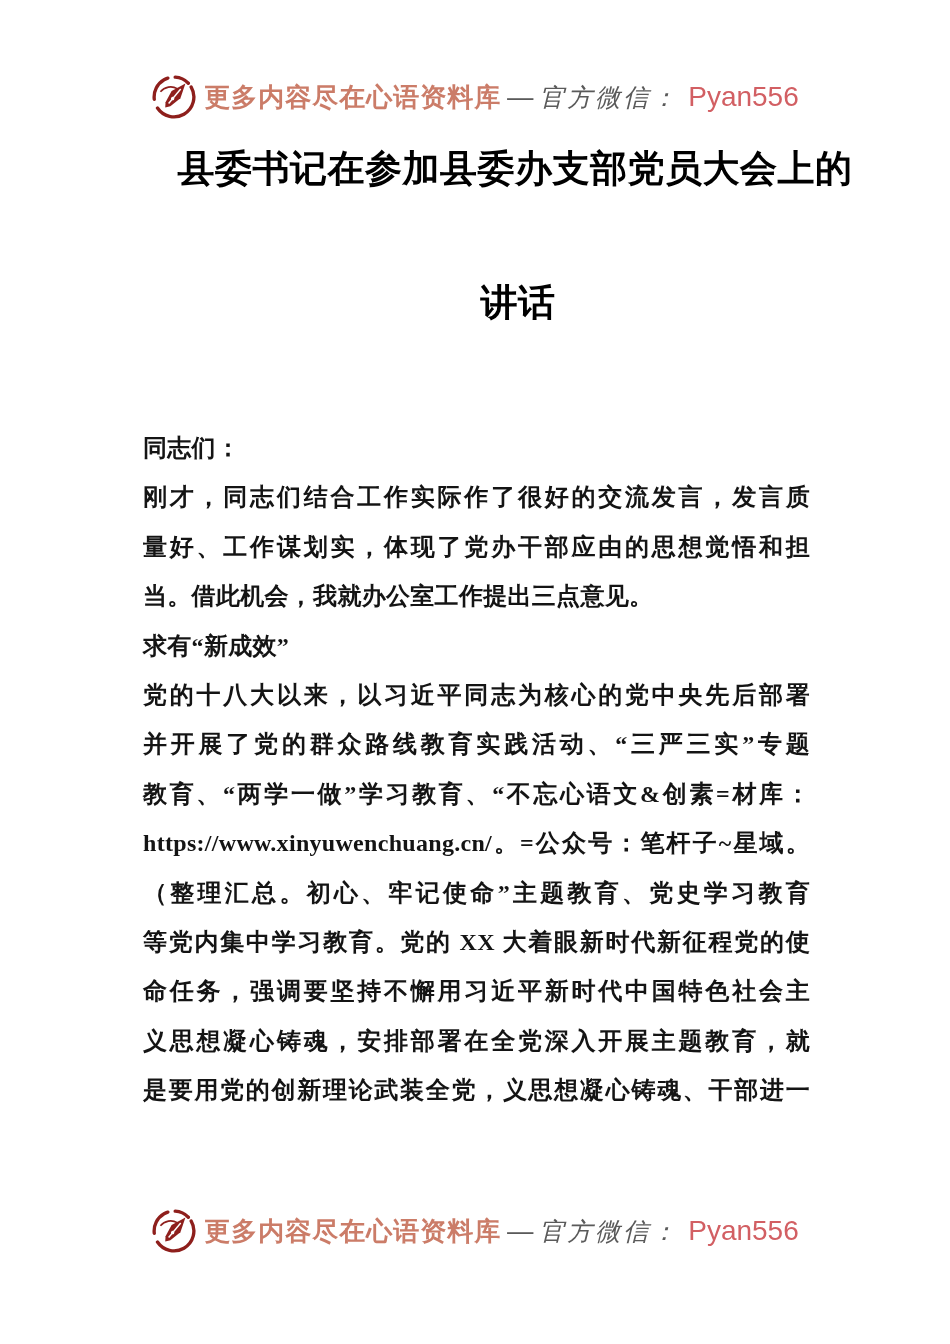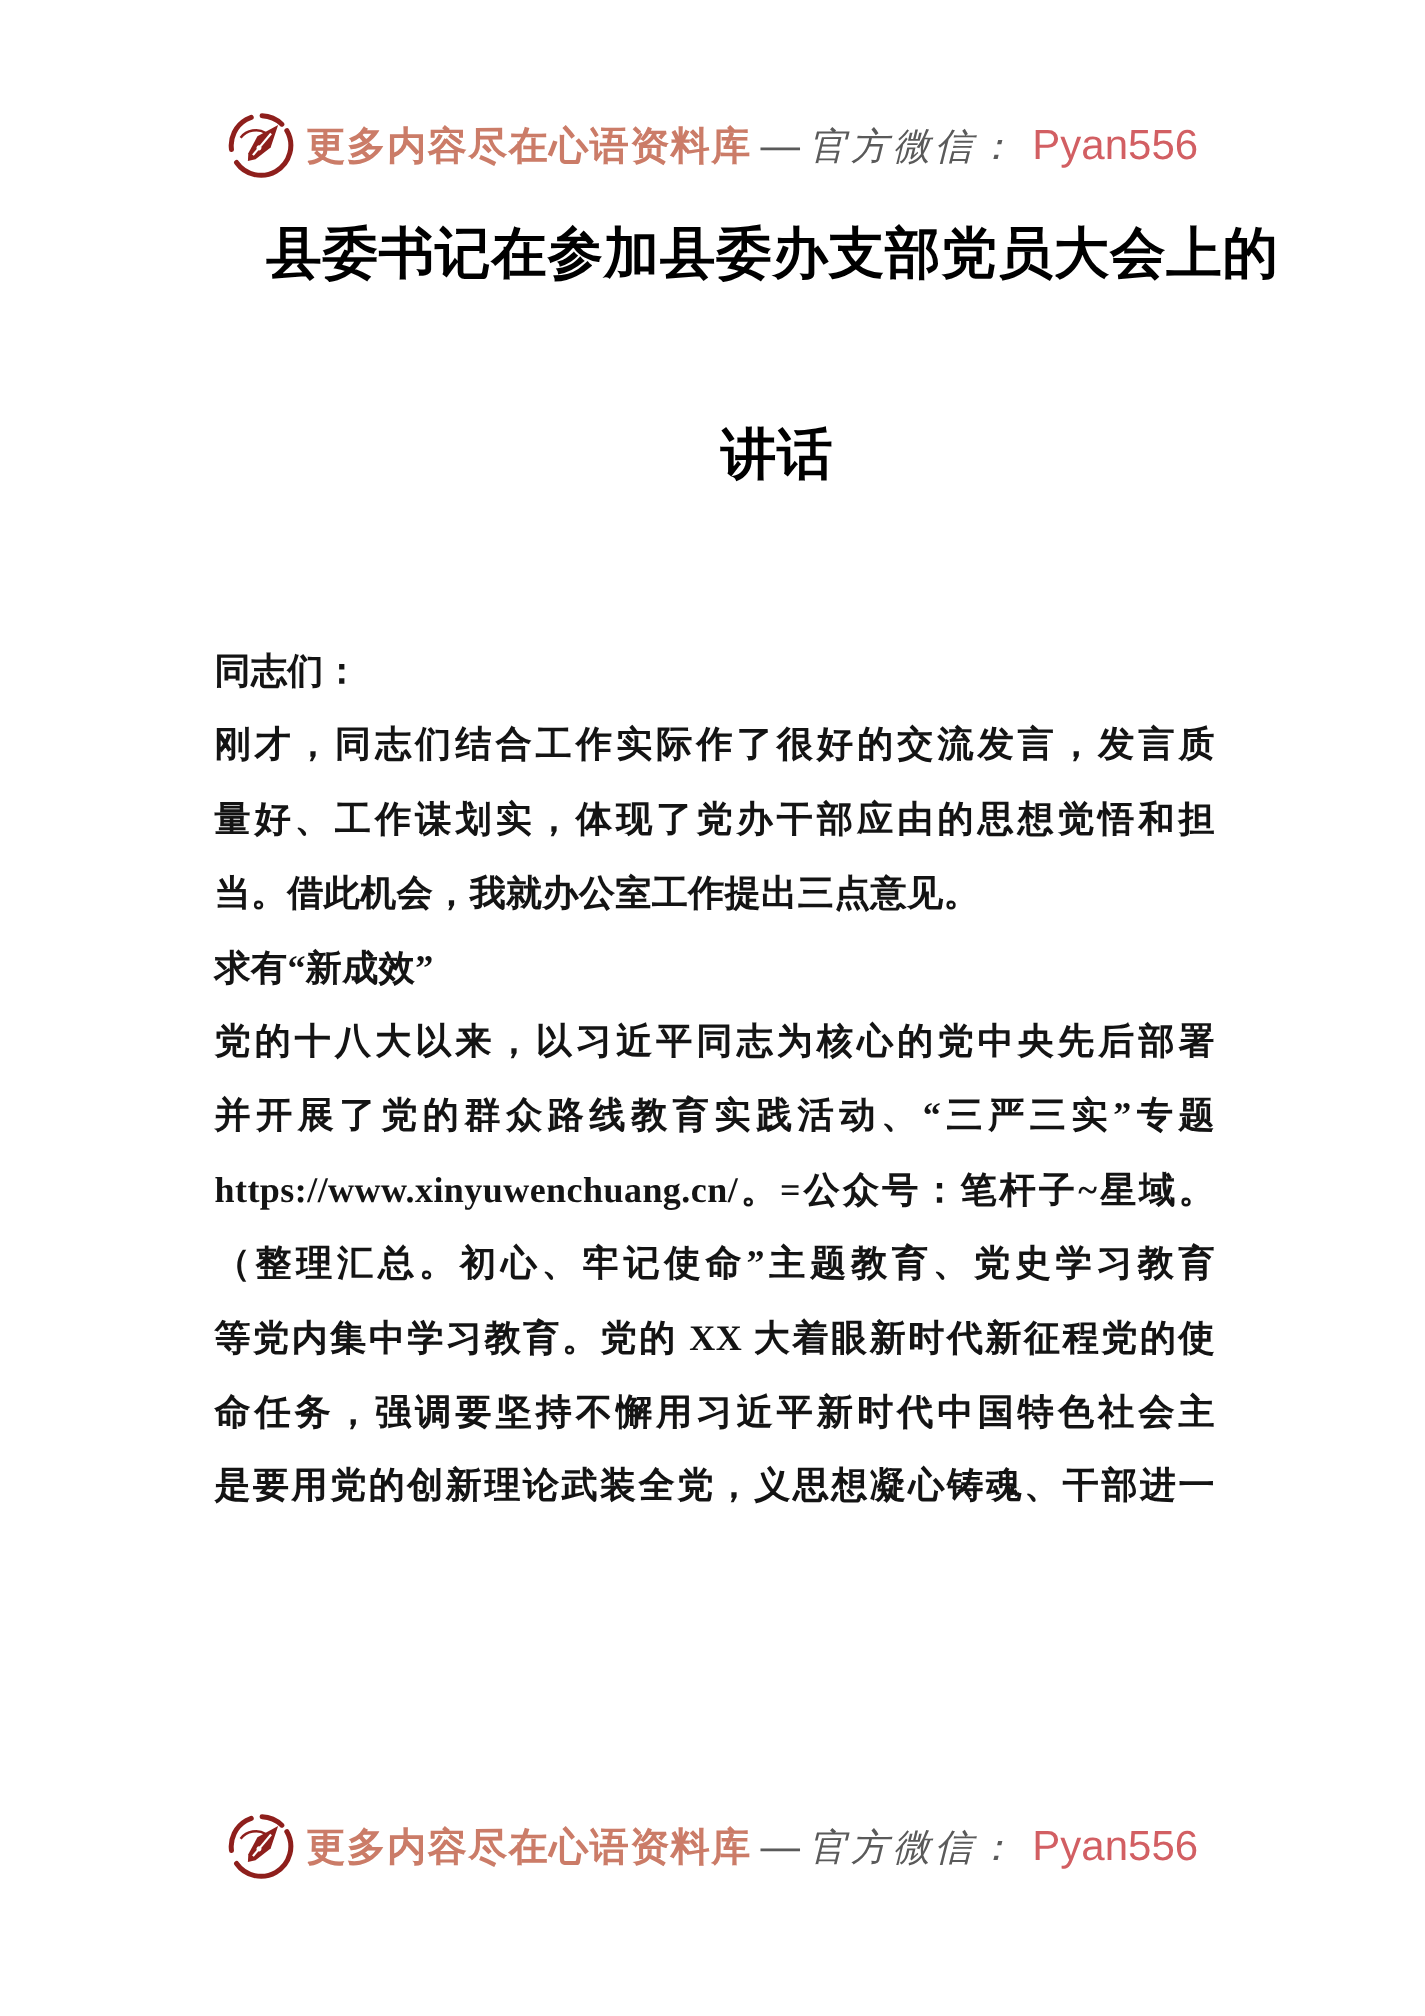--- a/index.html
+++ b/index.html
@@ -78,24 +78,26 @@
   <div class="doc-title-line l2">讲话</div>
 
   <div class="doc-body">
     <div class="body-line">同志们：</div>
     <div class="body-line full">刚才，同志们结合工作实际作了很好的交流发言，发言质</div>
     <div class="body-line full">量好、工作谋划实，体现了党办干部应由的思想觉悟和担</div>
     <div class="body-line">当。借此机会，我就办公室工作提出三点意见。</div>
     <div class="body-line">求有“新成效”</div>
     <div class="body-line full">党的十八大以来，以习近平同志为核心的党中央先后部署</div>
     <div class="body-line full">并开展了党的群众路线教育实践活动、“三严三实”专题</div>
+    <div class="body-line full">教育、“两学一做”学习教育、“不忘心语文&amp;创素=材库：</div>
     <div class="body-line full">https://www.xinyuwenchuang.cn/。=公众号：笔杆子~星域。</div>
     <div class="body-line full">（整理汇总。初心、牢记使命”主题教育、党史学习教育</div>
     <div class="body-line full">等党内集中学习教育。党的 XX 大着眼新时代新征程党的使</div>
     <div class="body-line full">命任务，强调要坚持不懈用习近平新时代中国特色社会主</div>
+    <div class="body-line full">义思想凝心铸魂，安排部署在全党深入开展主题教育，就</div>
     <div class="body-line full">是要用党的创新理论武装全党，义思想凝心铸魂、干部进一</div>
   </div>
 
   <div class="wm footer">
     <svg class="logo" viewBox="0 0 44 44">
       <circle cx="22" cy="22" r="19" fill="none" stroke="#8e1f1c" stroke-width="3.2" stroke-dasharray="58 9 26 7 14 6" stroke-linecap="round" transform="rotate(-30 22 22)"></circle>
       <path d="M9 17 C13 12 20 11 25 14" fill="none" stroke="#8e1f1c" stroke-width="1.6"></path>
       <g transform="rotate(40 22 22)">
         <path d="M22 5 L27.5 19 L25 31 L22 35 L19 31 L16.5 19 Z" fill="#8e1f1c"></path>
         <line x1="22" y1="12" x2="22" y2="30" stroke="#ffffff" stroke-width="1.4"></line>

